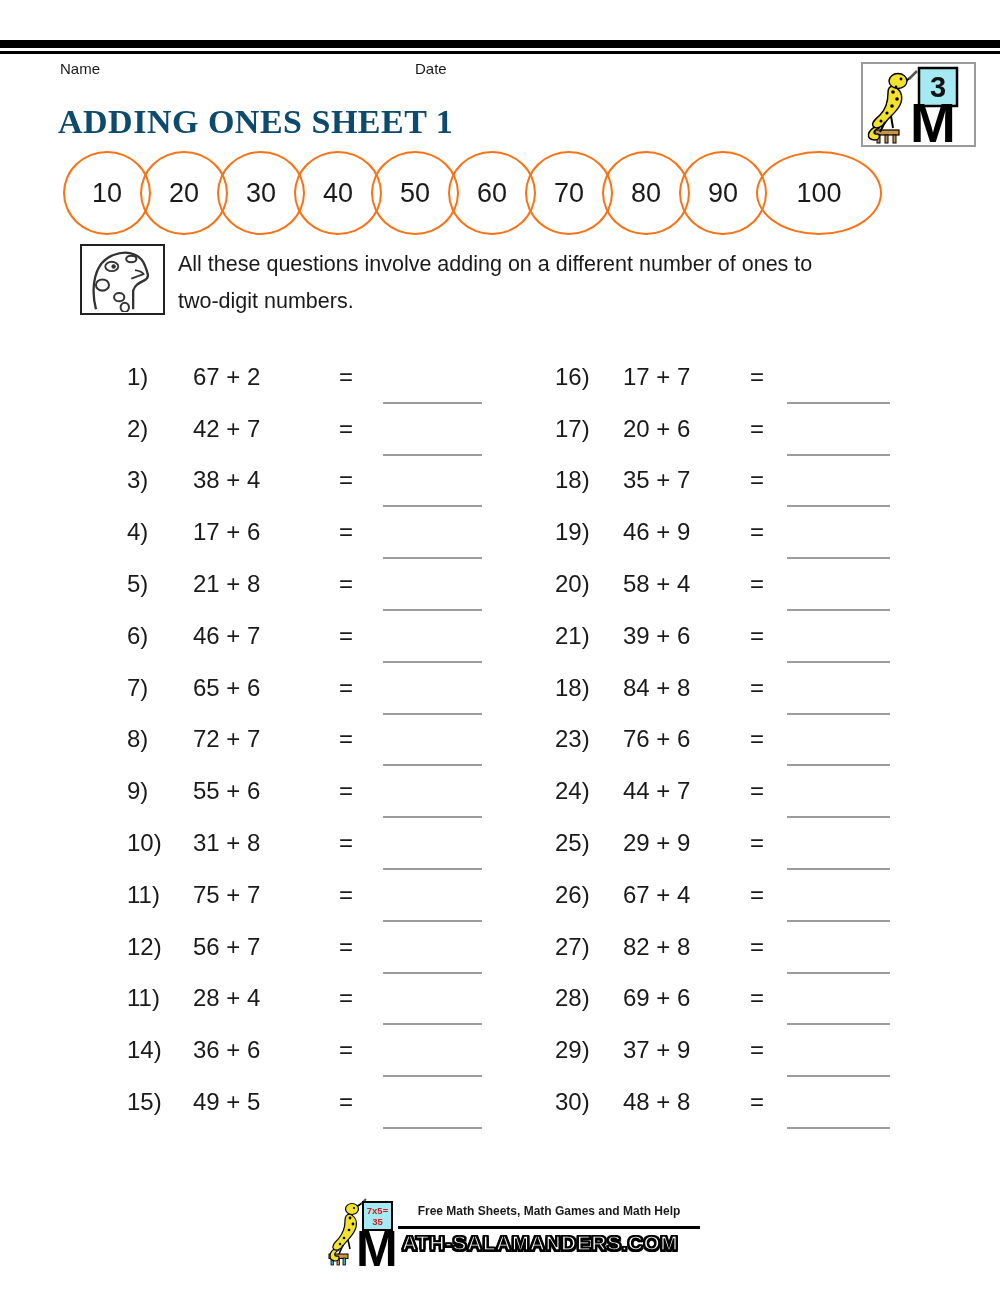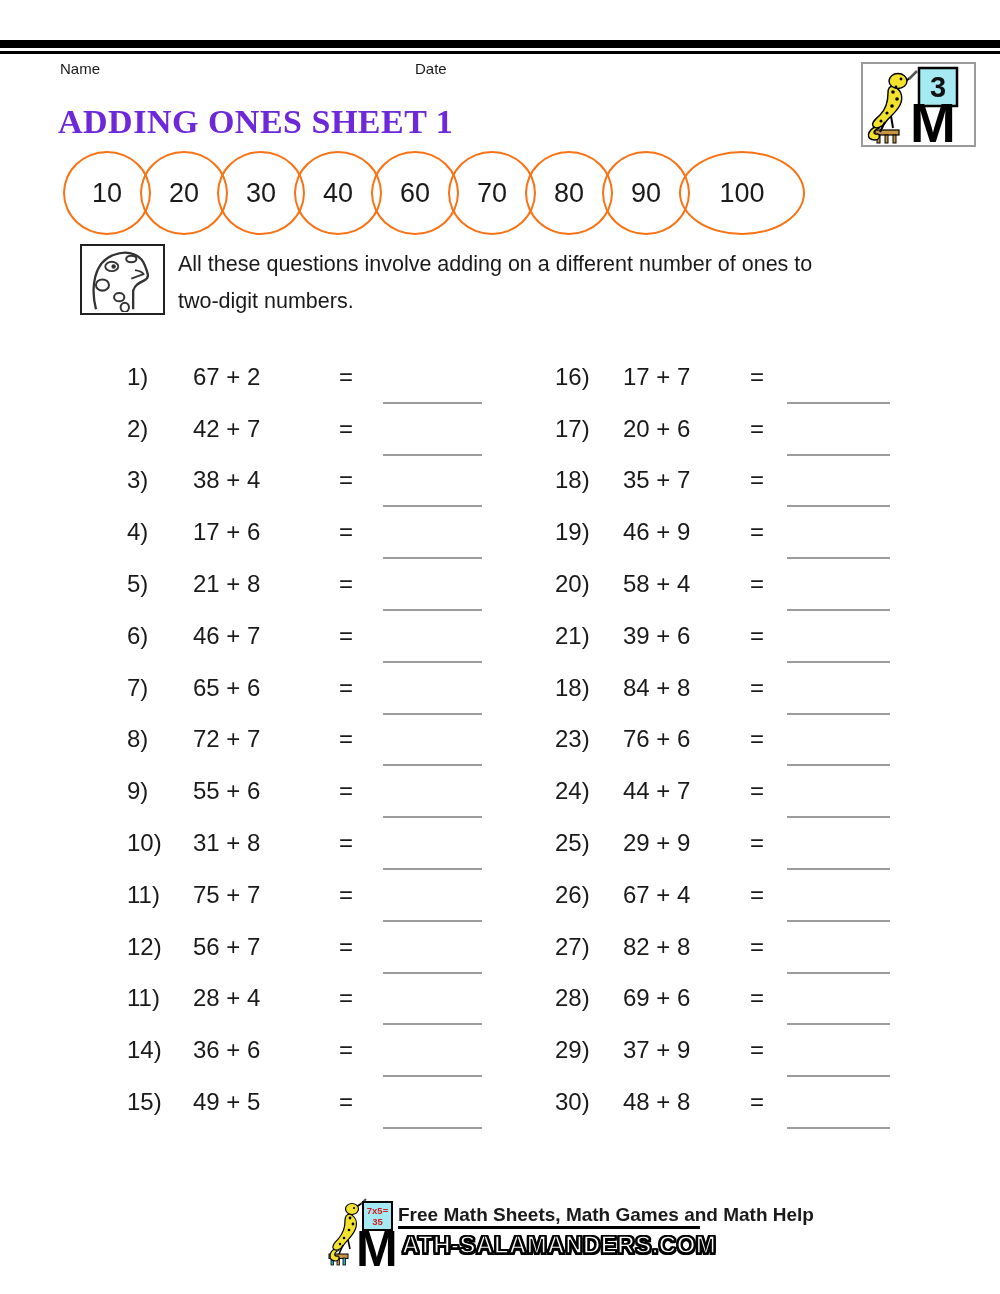--- a/index.html
+++ b/index.html
@@ -12,21 +12,21 @@
   .rule-thin{position:absolute;left:0;top:51px;width:1000px;height:3px;background:#000;}
 
   .name-label{position:absolute;left:60px;top:60px;font-size:15px;}
   .date-label{position:absolute;left:415px;top:60px;font-size:15px;}
 
   .grade-logo{position:absolute;left:861px;top:62px;width:115px;height:85px;
     border:2px solid #9a9a9a;box-sizing:border-box;background:#fff;}
 
   .title{position:absolute;left:58px;top:103px;margin:0;
     font-family:"Liberation Serif",serif;font-weight:600;font-size:34px;
-    color:#6d28d9;letter-spacing:0.5px;white-space:nowrap;}
+    color:#0c4a6e;letter-spacing:0.5px;white-space:nowrap;}
 
   
   .ovals{position:absolute;left:63px;top:151px;display:flex;}
   .oval{width:88px;height:84px;border:2px solid #f97316;border-radius:50%;
     background:transparent;margin-right:-11px;flex:0 0 auto;
     display:flex;align-items:center;justify-content:center;
     font-size:27px;box-sizing:border-box;}
   .oval.wide{width:126px;}
 
   
@@ -43,23 +43,23 @@
   .prob-row{position:relative;height:51.8px;font-size:24px;}
   .q-num {position:absolute;left:0;top:50%;transform:translateY(-50%);}
   .q-expr{position:absolute;left:var(--ex);top:50%;transform:translateY(-50%);white-space:nowrap;}
   .q-eq  {position:absolute;left:var(--eq);top:50%;transform:translateY(-50%);}
   .q-line{position:absolute;left:var(--line);width:var(--lw);height:0;
     bottom:-1px;border-bottom:2px solid #9c9c9c;}
 
   
   .footer-svg{position:absolute;left:328px;top:1196px;}
   .tagline{position:absolute;left:398px;top:1204px;width:302px;text-align:center;
-    font-size:19px;font-weight:bold;white-space:nowrap;}
+    font-size:12px;font-weight:bold;white-space:nowrap;}
   .footer-rule{position:absolute;left:398px;top:1226px;width:302px;height:3px;background:#000;}
-  .site{position:absolute;left:402px;top:1231px;font-size:24px;font-weight:bold;
+  .site{position:absolute;left:402px;top:1231px;font-size:21px;font-weight:bold;
     letter-spacing:0.5px;color:#fff;white-space:nowrap;
     -webkit-text-stroke:1.6px #000;
     text-shadow:-1.5px -1.5px 0 #000,1.5px -1.5px 0 #000,-1.5px 1.5px 0 #000,
       1.5px 1.5px 0 #000,0 -1.5px 0 #000,0 1.5px 0 #000,-1.5px 0 0 #000,1.5px 0 0 #000;}
 </style>
 </head>
 <body>
 
 <div class="sheet">
 
@@ -107,20 +107,21 @@
 
   <div class="ovals">
   <div class="oval">10</div>
 
   <div class="oval">20</div>
 
   <div class="oval">30</div>
 
   <div class="oval">40</div>
 
+  <div class="oval">50</div>
 
   <div class="oval">60</div>
 
   <div class="oval">70</div>
 
   <div class="oval">80</div>
 
   <div class="oval">90</div>
 
   <div class="oval wide">100</div>

